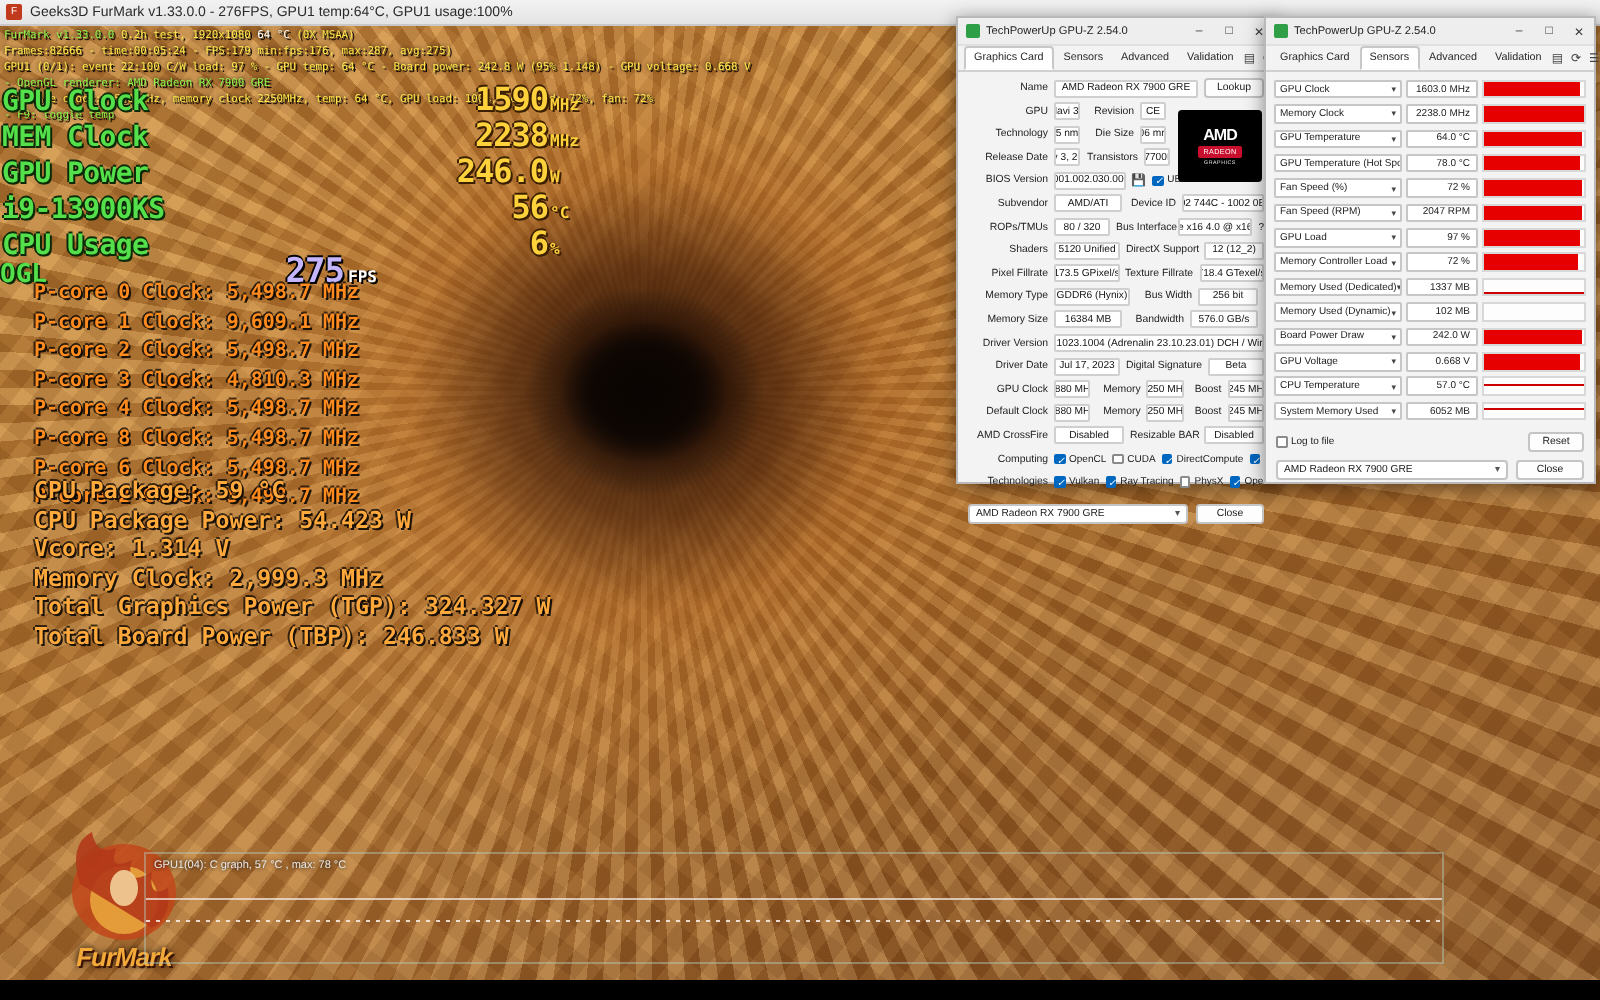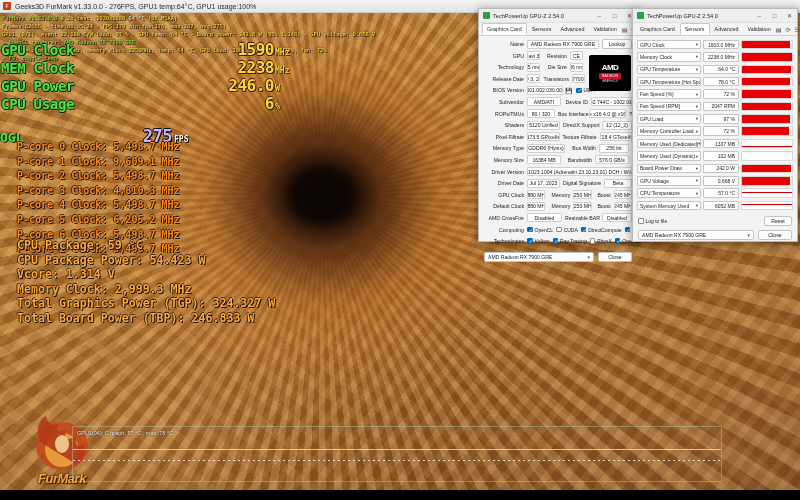--- a/index.html
+++ b/index.html
@@ -195,39 +195,44 @@
       <span class="ab-lbl">MEM Clock</span>
       <span class="ab-val">2238</span>
       <span class="ab-unit">MHz</span>
     </div>
     <div class="ab-row">
       <span class="ab-lbl">GPU Power</span>
       <span class="ab-val">246.0</span>
       <span class="ab-unit">W</span>
     </div>
     <div class="ab-row">
+      <span class="ab-lbl">i9-13900KS</span>
+      <span class="ab-val">56</span>
+      <span class="ab-unit">°C</span>
+    </div>
+    <div class="ab-row">
       <span class="ab-lbl">CPU Usage</span>
       <span class="ab-val">6</span>
       <span class="ab-unit">%</span>
     </div>
   </div>
 
   <div id="ab-fps">
     <span class="ogl">OGL</span>
     <span class="num">275</span>
     <span class="uu">FPS</span>
   </div>
 
   <div id="hw-list">
     <div class="hl">P-core 0 Clock: 5,498.7 MHz</div>
     <div class="hl">P-core 1 Clock: 9,609.1 MHz</div>
     <div class="hl">P-core 2 Clock: 5,498.7 MHz</div>
     <div class="hl">P-core 3 Clock: 4,810.3 MHz</div>
     <div class="hl">P-core 4 Clock: 5,498.7 MHz</div>
-    <div class="hl">P-core 5 Clock: 6,205.2 MHz</div>
+    <div class="hl">P-core 8 Clock: 5,498.7 MHz</div>
     <div class="hl">P-core 6 Clock: 5,498.7 MHz</div>
     <div class="hl">P-core 2 Clock: 5,498.7 MHz</div>
   </div>
 
   <div id="hw-list2">
     <div class="hl">CPU Package: 59 °C</div>
     <div class="hl">CPU Package Power: 54.423 W</div>
     <div class="hl">Vcore: 1.314 V</div>
     <div class="hl">Memory Clock: 2,999.3 MHz</div>
     <div class="hl">Total Graphics Power (TGP): 324.327 W</div>

